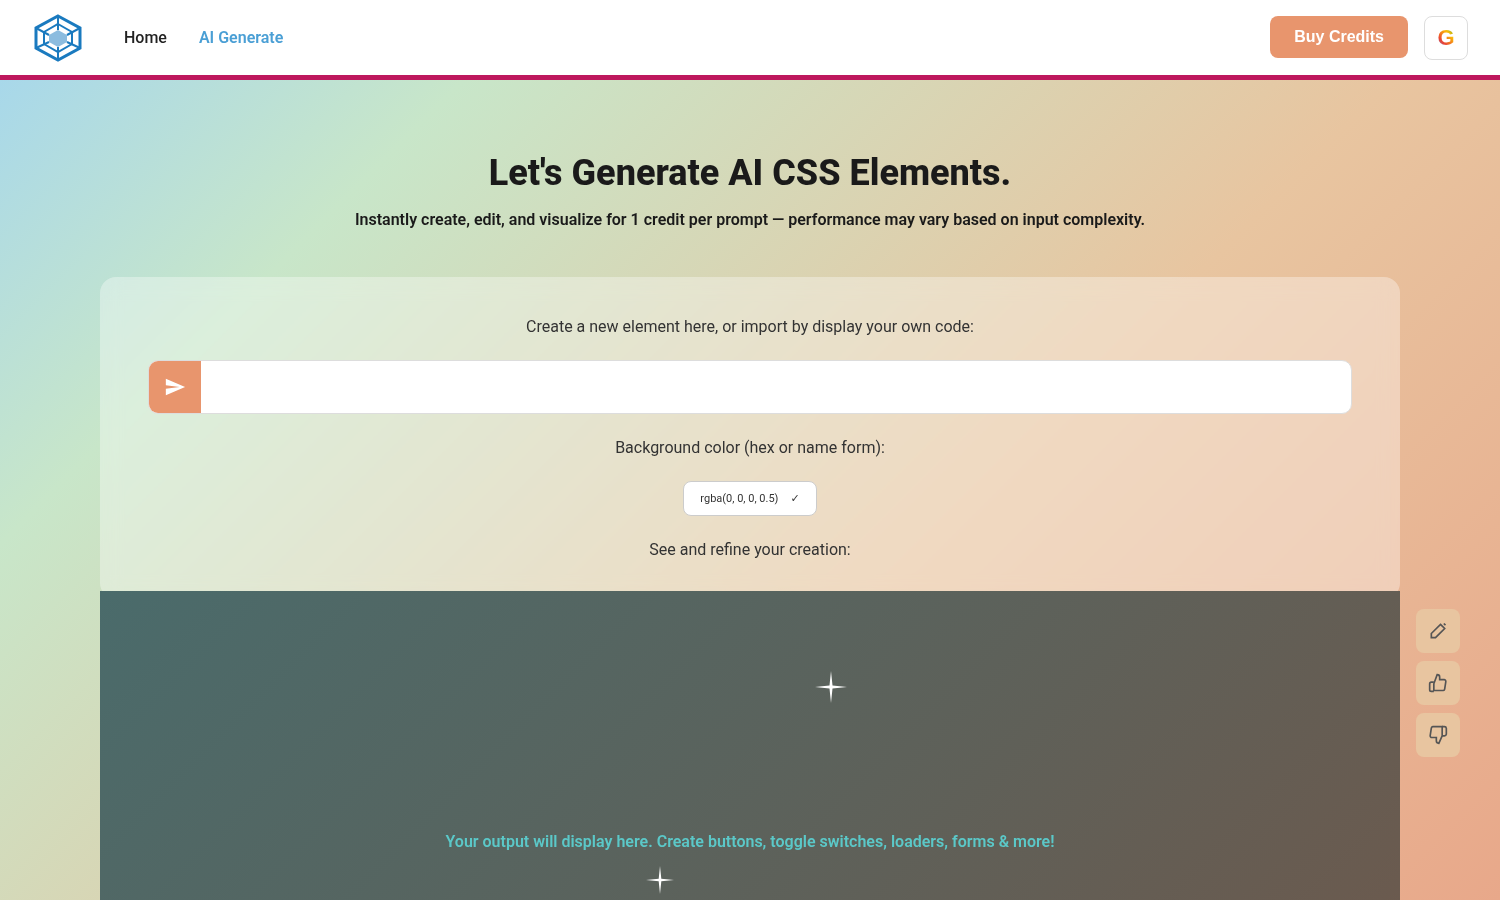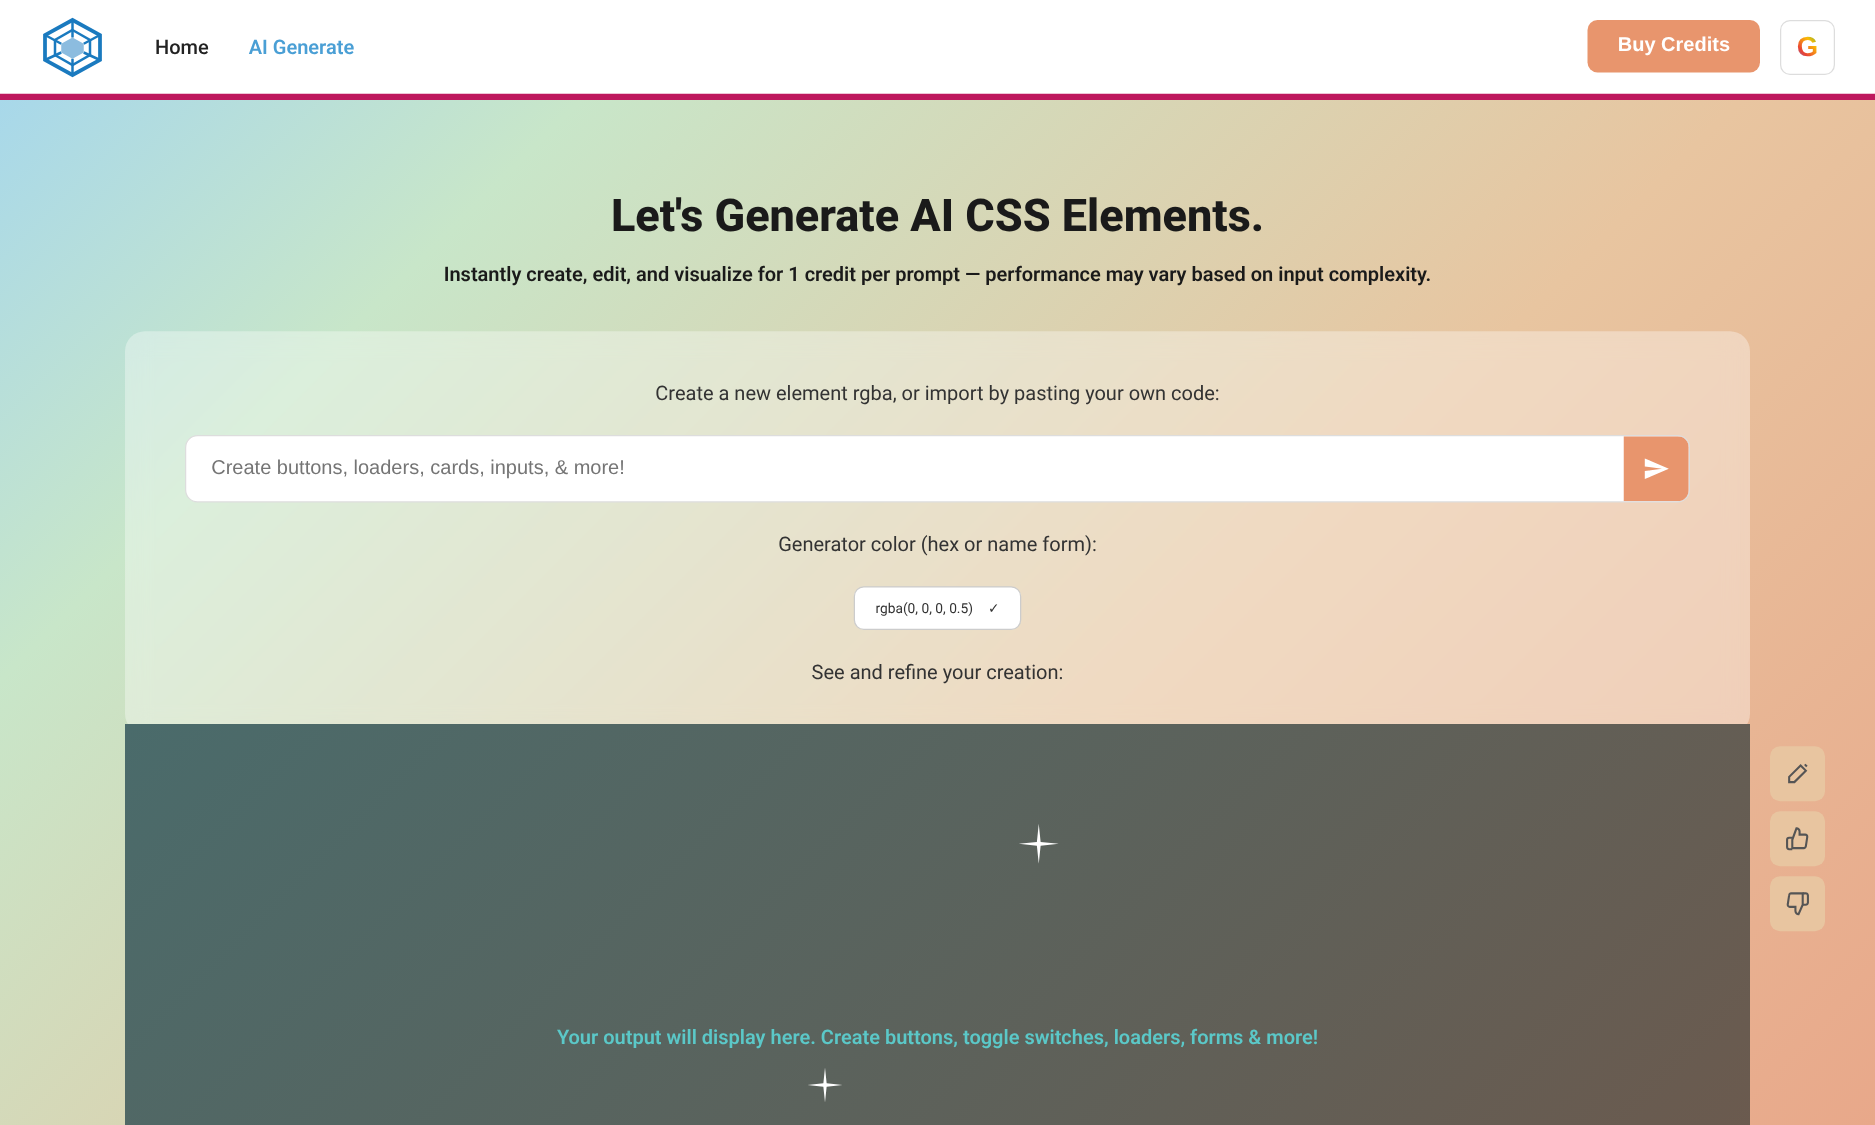--- a/index.html
+++ b/index.html
@@ -101,21 +101,21 @@
       font-size: 36px;
       font-weight: 800;
       color: #1a1a1a;
       margin-bottom: 16px;
     }
 
     .page-subtitle {
       font-size: 16px;
       font-weight: 600;
       color: #1a1a1a;
-      margin-bottom: 36px;
+      margin-bottom: 48px;
     }
 
     
     .card {
       background: rgba(255,255,255,0.35);
       backdrop-filter: blur(10px);
       border-radius: 16px;
       padding: 40px 48px;
       width: 1300px;
       display: flex;
@@ -295,32 +295,31 @@
       <span style="background: linear-gradient(45deg, #4285F4, #EA4335, #FBBC05, #34A853); -webkit-background-clip: text; -webkit-text-fill-color: transparent; font-weight:900; font-size:22px;">G</span>
     </button>
   </div>
 </header>
 
 <main class="main">
   <h1 class="page-title">Let's Generate AI CSS Elements.</h1>
   <p class="page-subtitle">Instantly create, edit, and visualize for 1 credit per prompt — performance may vary based on input complexity.</p>
 
   <div class="card">
-    <p class="card-instruction">Create a new element rgba, or import by pasting your own code:</p>
+    <p class="card-instruction">Create a new element here, or import by display your own code:</p>
 
     <div class="prompt-row">
-      <input class="prompt-input" type="text" placeholder="Create buttons, loaders, cards, inputs, &amp; more!" style="">
       <button class="prompt-send-btn">
         <svg width="22" height="22" viewBox="0 0 24 24" fill="white">
           <path d="M2 21L23 12 2 3v7l15 2-15 2v7z"></path>
         </svg>
       </button>
     </div>
 
-    <p class="bg-color-label">Generator color (hex or name form):</p>
+    <p class="bg-color-label">Background color (hex or name form):</p>
 
     <div class="bg-color-input-wrap">
       <span>rgba(0, 0, 0, 0.5)</span>
       <span class="checkmark">✓</span>
     </div>
 
     <p class="refine-label">See and refine your creation:</p>
   </div>
 
   <div class="preview-wrapper">

